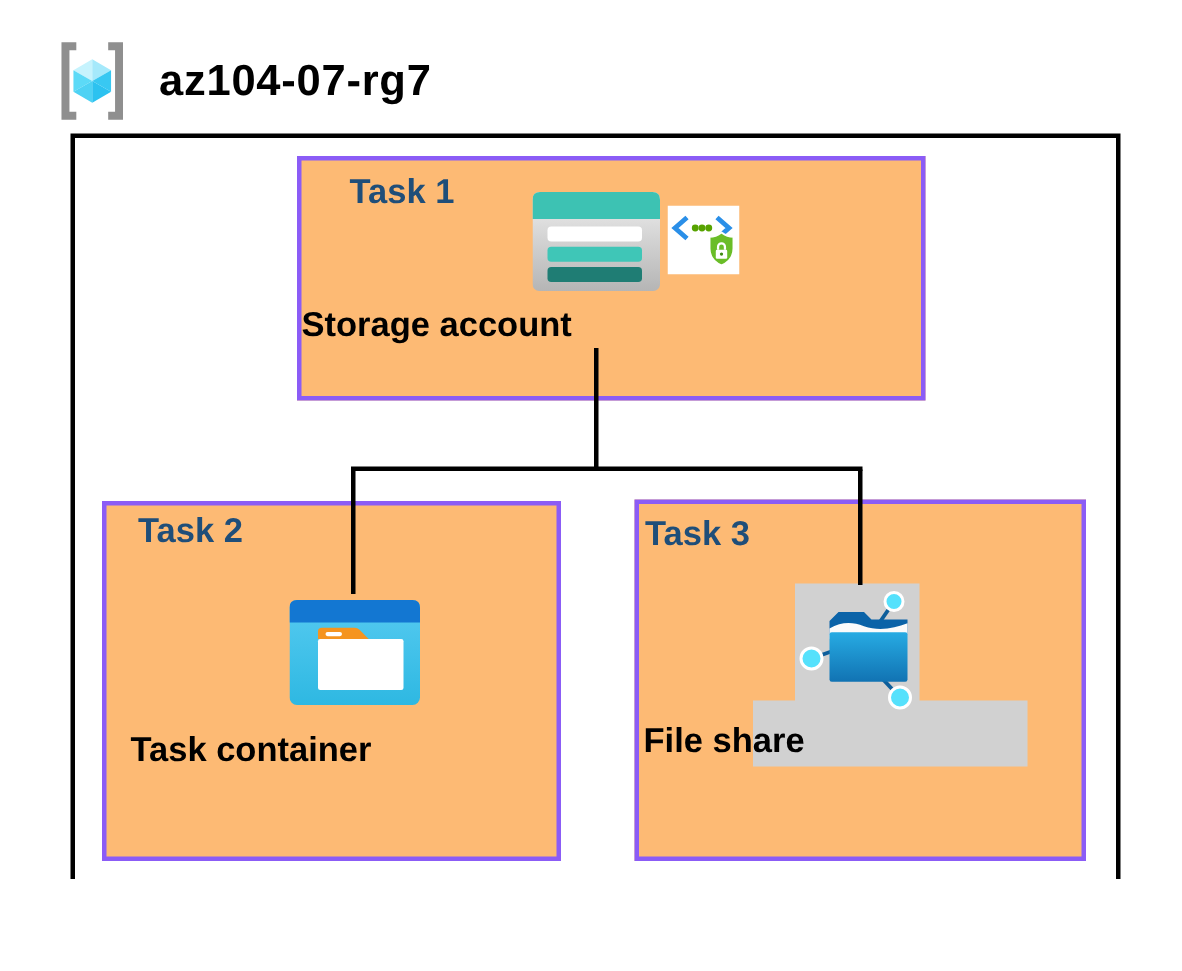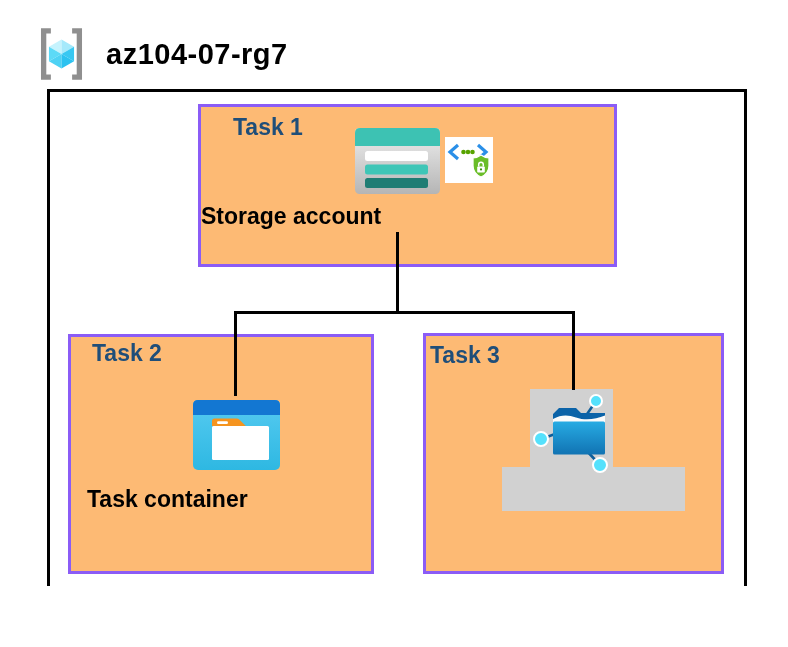--- a/index.html
+++ b/index.html
@@ -133,20 +133,21 @@
         <path d="M70,76 L55,60" stroke="#0d5e9b" stroke-width="2.6"></path>
         <path d="M23,34 v-9 l6,-6 h17 l5,5 h24 v10 z" fill="#0b63a8"></path>
         <path d="M23,30 c8,-4.5 15,-4.5 23,-1.5 c10,3.5 20,1.5 29,-2 v7.5 c-9,3 -19,4.5 -29,1.5 c-8,-2.5 -15,-2.5 -23,1.5 z" fill="#fbfbfb"></path>
         <rect x="23" y="32.5" width="52" height="33" rx="1.5" fill="url(#fs-body)"></rect>
         <circle cx="66" cy="12" r="6" fill="#55e1fc" stroke="#ffffff" stroke-width="2"></circle>
         <circle cx="11" cy="50" r="7" fill="#55e1fc" stroke="#ffffff" stroke-width="2"></circle>
         <circle cx="70" cy="76" r="7" fill="#55e1fc" stroke="#ffffff" stroke-width="2"></circle>
       </svg>
     </div>
 
+    <div class="item-name item-task3">File share</div>
   </div>
 
   <div class="line line-v1"></div>
   <div class="line line-h"></div>
   <div class="line line-v2"></div>
   <div class="line line-v3"></div>
 
 </div>
 
 </body></html>

